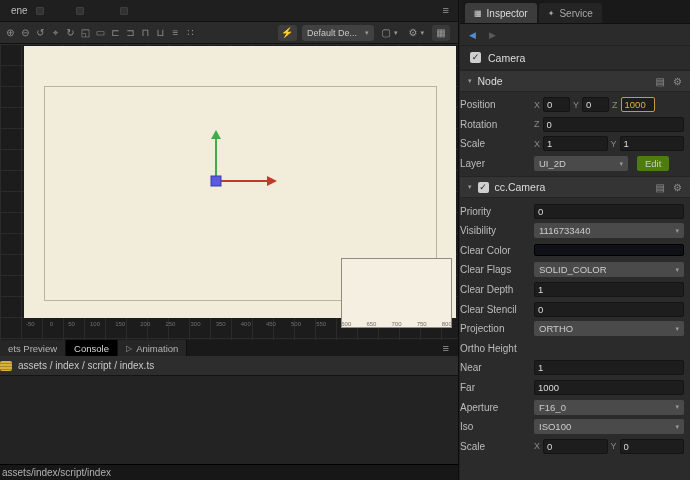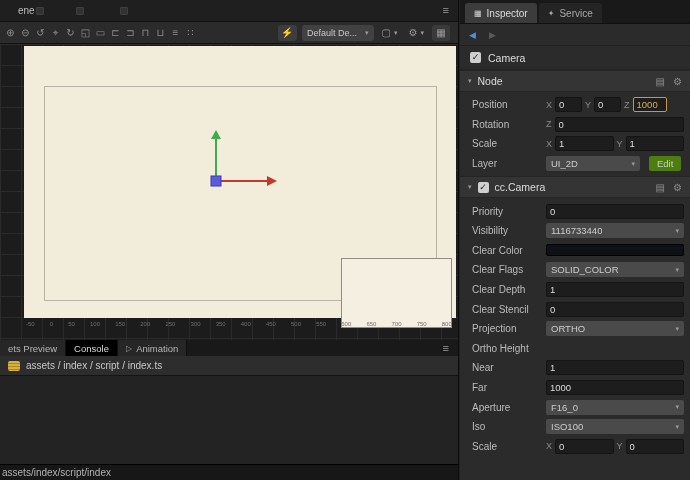--- a/index.html
+++ b/index.html
@@ -3,21 +3,21 @@
 <meta charset="utf-8">
 <style>
   * { box-sizing: border-box; margin: 0; padding: 0; }
   html,body { width:690px; height:480px; overflow:hidden; }
   body { font-family:"Liberation Sans", sans-serif; background:#222; color:#ccc; position:relative; }
 
   
   .left { position:absolute; left:0; top:0; width:459px; height:480px; background:#202020; border-right:1px solid #0c0c0c; }
 
   .scene-header { position:absolute; left:0; top:0; right:0; height:22px; background:#1f1f1f; border-bottom:1px solid #101010; display:flex; align-items:center; }
-  .scene-title { font-size:10px; color:#bdbdbd; padding-left:18px; }
+  .scene-title { font-size:10px; color:#bdbdbd; padding-left:11px; }
   .hdr-sq { width:8px; height:8px; background:#323232; border:1px solid #3e3e3e; border-radius:1px; position:absolute; top:7px; }
   .hdr-sq.s1{left:36px;} .hdr-sq.s2{left:76px;} .hdr-sq.s3{left:120px;}
   .menu-glyph { position:absolute; right:9px; top:4px; font-size:11px; color:#9a9a9a; }
 
   .scene-toolbar { position:absolute; left:0; top:22px; right:0; height:22px; background:#2b2b2b; border-bottom:1px solid #121212; display:flex; align-items:center; padding:0 3px; }
   .ticon { width:15px; text-align:center; font-size:10px; color:#8d8d8d; flex-shrink:0; }
   .tb-right { margin-left:auto; display:flex; align-items:center; gap:5px; padding-right:5px; }
   .flash-btn { width:19px; height:16px; background:#3d3d3d; border-radius:3px; color:#e0a33c; font-size:10px; line-height:16px; text-align:center; }
   .profile-select { height:16px; background:#414141; border-radius:3px; font-size:9px; color:#c9c9c9; display:flex; align-items:center; padding:0 5px; gap:8px; min-width:62px; }
   .caret { font-size:7px; color:#9a9a9a; }
@@ -33,21 +33,21 @@
   .cam-preview { position:absolute; left:341px; top:214px; width:111px; height:70px; background:#f4efe0; border:1px solid #8f8d83; }
   .ruler { position:absolute; left:26px; right:6px; top:277px; height:12px; display:flex; justify-content:space-between; font-size:6px; color:#707070; }
   .ruler span { display:inline-block; }
 
   .bottom-tabs { position:absolute; left:0; top:340px; right:0; height:16px; background:#191919; display:flex; align-items:stretch; font-size:9.5px; }
   .btab { display:flex; align-items:center; gap:4px; padding:0 8px; background:#262626; border-right:1px solid #101010; color:#b5b5b5; }
   .btab.active { background:#000000; color:#d8d8d8; }
   .btab .tico { font-size:8px; color:#9a9a9a; }
   .tabs-menu { margin-left:auto; align-self:center; color:#9a9a9a; font-size:11px; padding-right:9px; }
 
-  .breadcrumb { position:absolute; left:0; top:356px; right:0; height:20px; background:#2d2d2d; border-bottom:1px solid #141414; display:flex; align-items:center; gap:6px; padding-left:8px; font-size:10px; color:#c8c8c8; }
+  .breadcrumb { position:absolute; left:0; top:356px; right:0; height:20px; background:#2d2d2d; border-bottom:1px solid #141414; display:flex; align-items:center; gap:6px; font-size:10px; color:#c8c8c8; }
   .ts-icon { width:12px; height:10px; border-radius:2px; background:repeating-linear-gradient(#d8b13c 0 2px, #a8882c 2px 3px); }
 
   .console-body { position:absolute; left:0; top:376px; right:0; height:88px; background:#232323; }
   .statusbar { position:absolute; left:0; top:464px; right:0; height:16px; background:#171717; border-top:1px solid #000; display:flex; align-items:center; font-size:10px; color:#b2b2b2; padding-left:2px; }
 
   
   .inspector { position:absolute; left:460px; top:0; width:230px; height:480px; background:#2b2b2b; overflow:hidden; }
   .insp-tabs { height:24px; background:#191919; display:flex; align-items:flex-end; gap:2px; padding-left:5px; border-bottom:1px solid #101010; }
   .itab { height:20px; display:flex; align-items:center; gap:5px; padding:0 9px; font-size:10px; background:#242424; color:#a8a8a8; border-radius:3px 3px 0 0; }
   .itab.active { background:#3c3c3c; color:#dcdcdc; }
@@ -57,21 +57,21 @@
   .nav-fwd { color:#5a5a5a; font-size:9px; }
 
   .comp-row { height:24px; display:flex; align-items:center; gap:7px; padding-left:10px; border-bottom:1px solid #242424; font-size:10.5px; color:#dedede; }
   .checkbox { width:11px; height:11px; background:#cfcfcf; border-radius:2px; color:#222; font-size:9px; line-height:11px; text-align:center; flex-shrink:0; }
 
   .section-hdr { height:22px; display:flex; align-items:center; gap:6px; padding:0 8px; background:#343434; border-top:1px solid #242424; border-bottom:1px solid #242424; font-size:10.5px; color:#dcdcdc; }
   .sec-caret { font-size:7px; color:#9a9a9a; }
   .hdr-icons { margin-left:auto; display:flex; gap:8px; color:#8d8d8d; font-size:10px; }
 
   .section-body { padding:3px 0; }
-  .prop-row { height:19.6px; display:flex; align-items:center; padding-left:12px; padding-right:6px; }
+  .prop-row { height:19.6px; display:flex; align-items:center; padding-right:6px; }
   .plabel { width:74px; font-size:10px; color:#bcbcbc; flex-shrink:0; white-space:nowrap; overflow:hidden; }
   .pctrl { flex:1; display:flex; align-items:center; gap:3px; min-width:0; }
   .axis { font-size:9px; color:#8a8a8a; flex-shrink:0; }
   input.num { background:#1d1d1d; border:1px solid #141414; border-radius:2px; color:#dcdcdc; font-size:9.5px; height:15px; padding:0 3px; font-family:inherit; outline:none; }
   .num.w3 { width:27px; }
   .num.zhl { width:34px; border-color:#c79a3f; color:#ddad4a; }
   .num.half { flex:1; min-width:0; }
   .num.full { flex:1; min-width:0; }
   .dd { flex:1; min-width:0; height:15px; background:#4a4a4a; border-radius:2px; display:flex; align-items:center; padding:0 5px; font-size:9.5px; color:#cccccc; }
   .dd-val { white-space:nowrap; overflow:hidden; }

